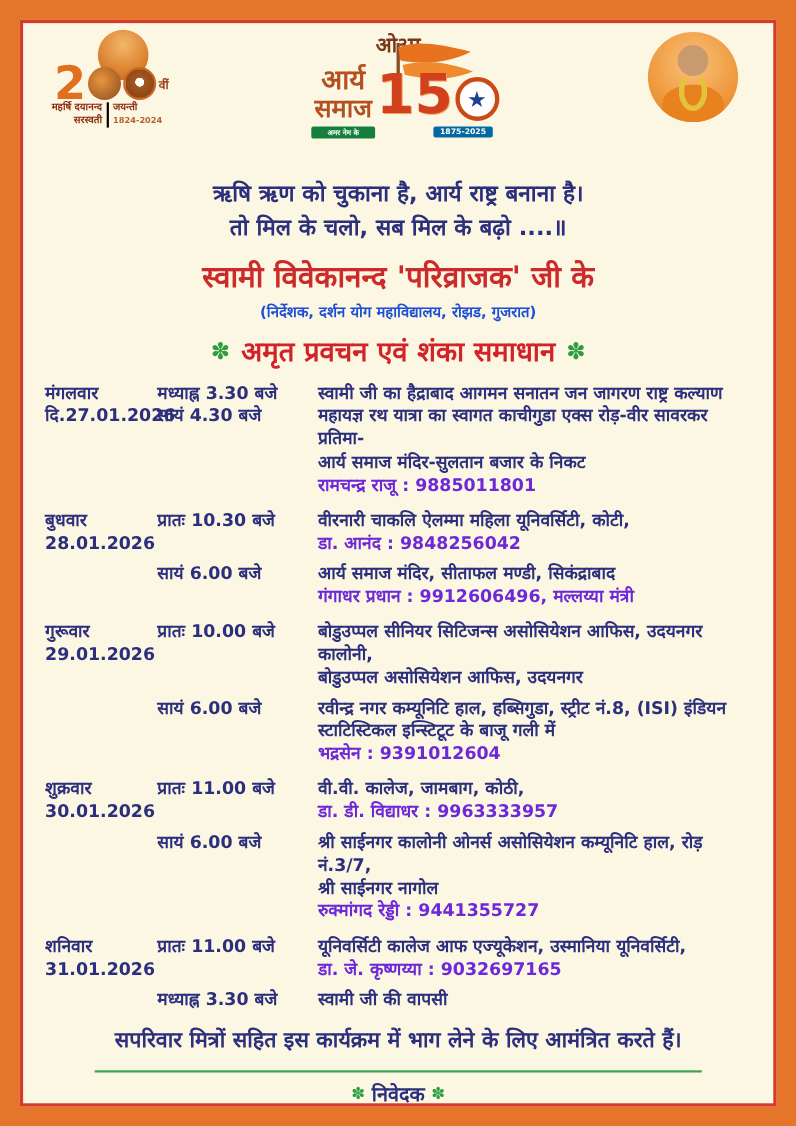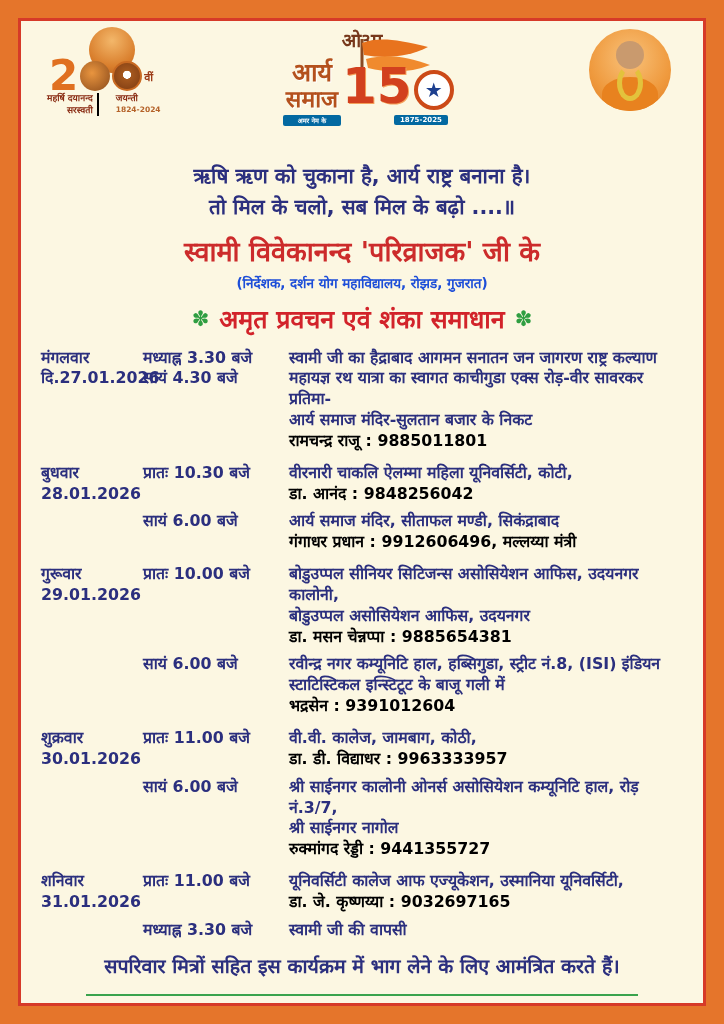--- a/index.html
+++ b/index.html
@@ -19,31 +19,31 @@
               background: radial-gradient(circle at 50% 30%, #f3b76a, #d97e2c 65%, #b35c1d); }
   .numrow { position: absolute; left: 2px; top: 28px; display: flex; align-items: center; }
   .n2 { font-size: 42px; font-weight: 800; color: #e07020; line-height: 1; }
   .z { width: 30px; height: 30px; border-radius: 50%; margin-left: 2px; }
   .z1 { background: radial-gradient(circle at 40% 40%, #e9953f, #8a4a1a); }
   .z2 { background: radial-gradient(circle at 50% 45%, #fff 20%, #a5581e 22%, #7c3a12); border: 2px solid #c96a22; }
   .vin { font-size: 11px; font-weight: 700; color: #9c3a16; margin-left: 2px; }
   .l200text { position: absolute; left: 0; top: 66px; display: flex; align-items: flex-start; }
   .l200left { font-size: 9px; font-weight: 700; color: #8a2d14; text-align: right;
               border-right: 2px solid #000000; padding-right: 4px; line-height: 1.3; }
-  .l200right { font-size: 9px; font-weight: 700; color: #8a2d14; padding-left: 4px; line-height: 1.3; margin-left: 13px; }
+  .l200right { font-size: 9px; font-weight: 700; color: #8a2d14; padding-left: 4px; line-height: 1.3; }
   .yrs { font-size: 7.5px; color: #b5632a; }
 
   
   .logo150 { position: absolute; left: 50%; transform: translateX(-50%); top: 28px;
              width: 216px; height: 92px; }
   .flag { position: absolute; left: 78px; top: -12px; width: 120px; height: 62px; }
   .arya-words { position: absolute; left: 16px; top: 10px; width: 84px; text-align: center; }
   .w1 { font-size: 25px; font-weight: 800; color: #b4511d; text-shadow: 1px 1px 0 #fff; line-height: 1.1; }
   .w2 { font-size: 23px; font-weight: 800; color: #b4511d; text-shadow: 1px 1px 0 #fff; line-height: 1.1; }
-  .tagbox { margin: 3px auto 0; width: 58px; background: #0369a1; color: #fff;
+  .tagbox { margin: 3px auto 0; width: 58px; background: #15803d; color: #fff;
             font-size: 6.5px; font-weight: 700; text-align: center; border-radius: 2px; padding: 1px 0; }
   .n150 { position: absolute; left: 88px; top: 12px; display: flex; align-items: center; }
   .d1, .d5 { font-size: 50px; font-weight: 800; color: #d2401e; line-height: 1;
              text-shadow: 1px 1px 0 #f4a05a; }
   .badge { width: 40px; height: 40px; border-radius: 50%; border: 4px solid #cc4a18;
            background: #fff; display: flex; align-items: center; justify-content: center;
            margin-left: 2px; margin-top: 8px; }
   .star { color: #1d3f8f; font-size: 20px; line-height: 1; }
   .ribbon { position: absolute; left: 140px; top: 66px; background: #0369a1; color: #fff;
             font-size: 7px; font-weight: 700; padding: 1px 6px; border-radius: 2px; }
@@ -69,21 +69,21 @@
 
   
   .schedule { margin-top: 13px; font-size: 15.8px; font-weight: 700; color: #2b2f7e; line-height: 1.32; }
   .s-row { display: flex; margin-bottom: 11px; }
   .c-day { width: 102px; flex-shrink: 0; }
   .c-sessions { flex: 1; }
   .session { display: flex; margin-bottom: 7px; }
   .session:last-child { margin-bottom: 0; }
   .c-time { width: 146px; flex-shrink: 0; }
   .c-desc { flex: 1; }
-  .contact { color: #000000; }
+  .contact { color: #6d28d9; }
 
   .invitation { text-align: center; font-size: 19.5px; font-weight: 800; color: #2b2f7e; margin-top: 8px; }
   .green-line { width: 86%; margin: 15px auto 7px; border: none; border-top: 2.5px solid #3aa34d; }
   .nivedak { text-align: center; font-size: 18px; font-weight: 800; color: #2b2f7e; }
   .nivedak .flower { font-size: 15px; margin: 0 6px; }
 </style>
 </head>
 <body>
 
 <div class="poster">
@@ -208,21 +208,20 @@
         <div>29.01.2026</div>
       </div>
       <div class="c-sessions">
         <div class="session">
           <div class="c-time">
             <div>प्रातः 10.00 बजे</div>
           </div>
           <div class="c-desc">
             <div>बोडुउप्पल सीनियर सिटिजन्स असोसियेशन आफिस, उदयनगर कालोनी,</div>
             <div>बोडुउप्पल असोसियेशन आफिस, उदयनगर</div>
-            <div class="contact">डा. मसन चेन्नप्पा : 9885654381</div>
           </div>
         </div>
         <div class="session">
           <div class="c-time">
             <div>सायं 6.00 बजे</div>
           </div>
           <div class="c-desc">
             <div>रवीन्द्र नगर कम्यूनिटि हाल, हब्सिगुडा, स्ट्रीट नं.8, (ISI) इंडियन</div>
             <div>स्टाटिस्टिकल इन्स्टिटूट के बाजू गली में</div>
             <div class="contact">भद्रसेन : 9391012604</div>

